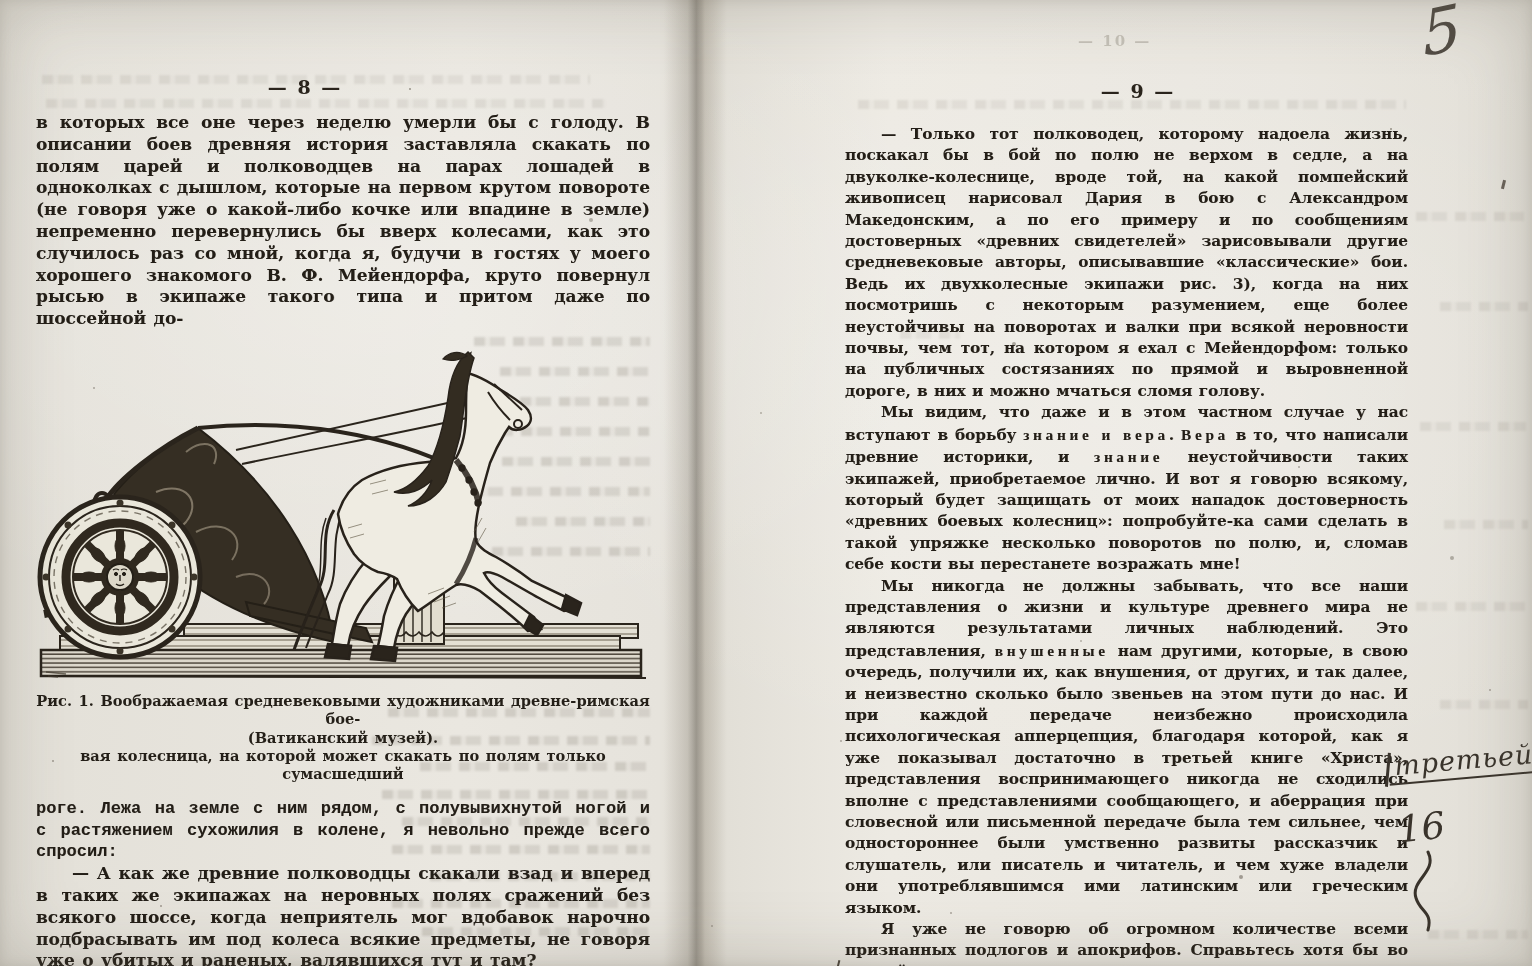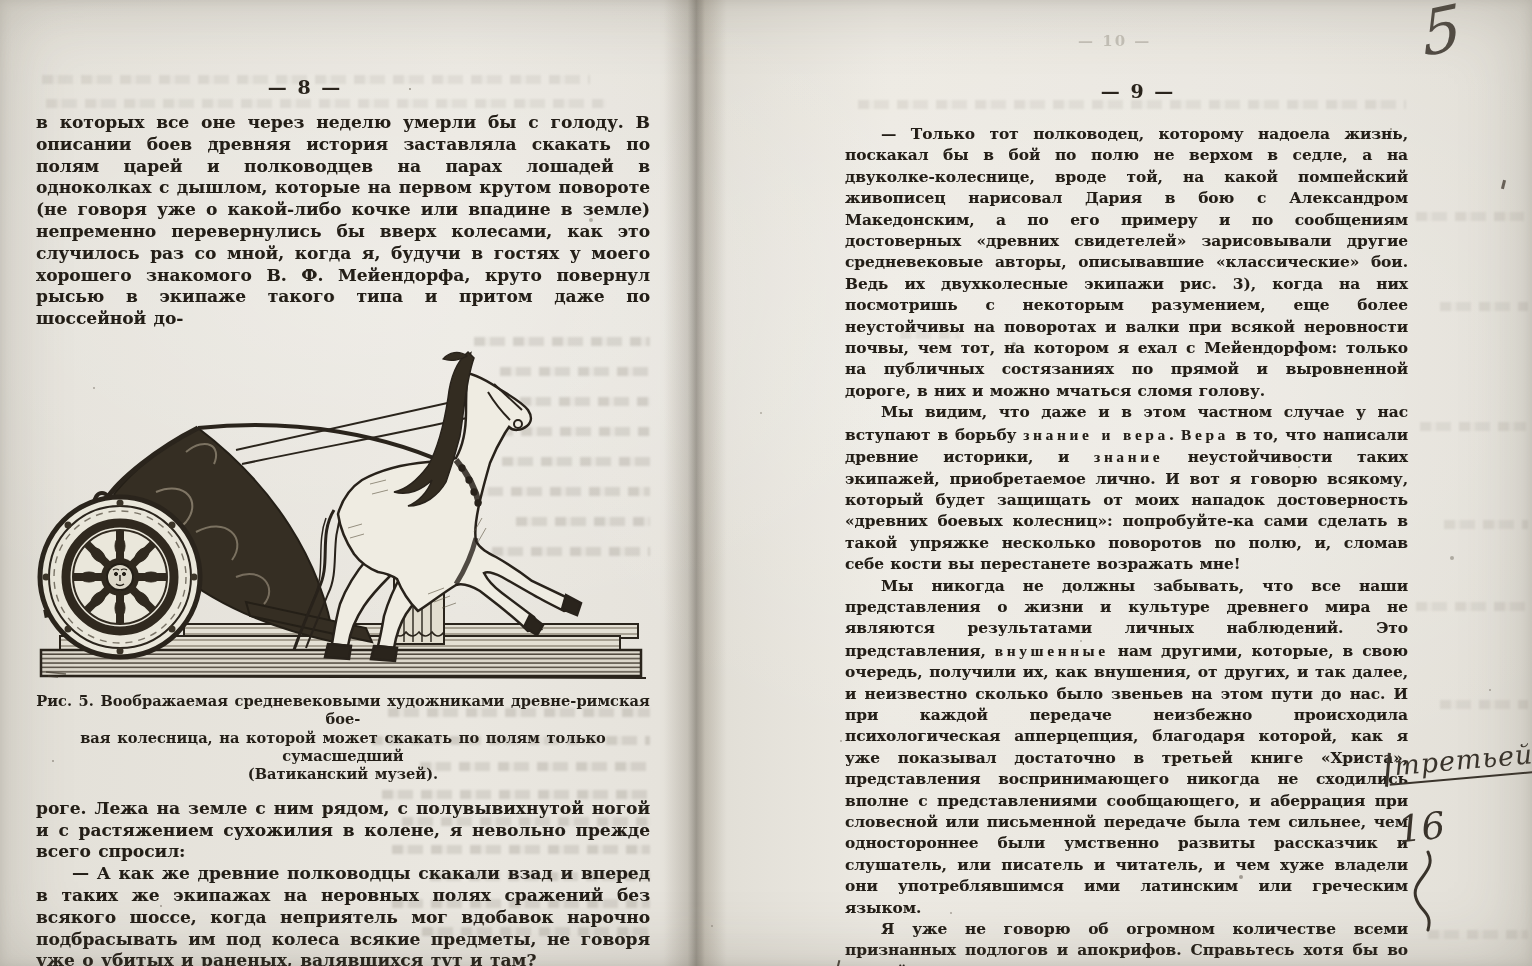--- a/index.html
+++ b/index.html
@@ -31,21 +31,21 @@
       1080px 640px 0 0 rgba(70,62,50,.35), 840px 740px 0 0 rgba(70,62,50,.4);}
   .gutter{position:absolute;left:664px;top:0;width:62px;height:966px;pointer-events:none;
     background:linear-gradient(90deg,transparent,rgba(100,93,80,.18) 38%,rgba(62,56,47,.38) 52%,rgba(120,112,98,.16) 66%,transparent);}
   
   .pageno{position:absolute;font-size:19px;font-weight:700;letter-spacing:2px;color:#2a241c;}
   .col{position:absolute;text-align:justify;}
   .col p{margin:0;font-weight:700;color:#231e17;text-shadow:.3px .3px 0 rgba(35,30,23,.3);}
   .col-left{left:36px;top:112px;width:614px;font-size:17px;line-height:21.8px;word-spacing:1.5px;}
   .col-right{left:845px;top:124px;width:563px;font-size:15.3px;line-height:21.4px;word-spacing:1px;}
   .indent{text-indent:36px;}
-  .after-figure{margin-top:14px !important;}
+  .after-figure{margin-top:14px !important;font-family:Liberation Mono, monospace;}
   .seg-spaced{letter-spacing:.24em;font-family:Liberation Serif, serif;}
   .seg-strike{position:relative;}
   .seg-strike::after{content:"";position:absolute;left:-2px;right:-4px;top:56%;height:2.2px;
     background:#4c453b;transform:rotate(-3deg);border-radius:2px;}
   .seg-strike::before{content:"";position:absolute;left:-9px;top:-3px;width:2.2px;height:1.3em;
     background:#4c453b;transform:rotate(14deg);}
   
   .figure-wrap{margin-top:2px;position:relative;}
   .caption{margin-top:4px;text-align:center;font-size:14.6px;line-height:18.4px;font-weight:700;color:#241f18;}
   
@@ -297,23 +297,23 @@
           <path d="M420,252 C430,236 437,218 440,206" fill="none" stroke-width="5" opacity=".8"></path>
 
           <g stroke="#5a523f" stroke-width="1" opacity=".6">
             <path d="M392,262 l16,-6 M398,270 l16,-6 M406,276 l14,-5 M446,186 l-8,14 M450,196 l-8,14 M312,196 l14,-4 M314,206 l14,-4 M334,152 l16,-4 M336,162 l16,-4"></path>
           </g>
         </g>
 
         <path d="M10,340 l20,2 M12,344 l10,1" stroke="#3d362b" stroke-width="1.6" opacity=".7"></path>
       </svg>
       <div class="caption">
-          <div>Рис. 5. Воображаемая средневековыми художниками древне-римская бое-</div>
+          <div>Рис. 1. Воображаемая средневековыми художниками древне-римская бое-</div>
+          <div>(Ватиканский музей).</div>
           <div>вая колесница, на которой может скакать по полям только сумасшедший</div>
-          <div>(Ватиканский музей).</div>
         </div>
     </div>
 
     <p class="after-figure"><span>роге. Лежа на земле с ним рядом, с полувывихнутой ногой и с растяжением сухожилия в колене, я невольно прежде всего спросил:</span></p>
     <p class="indent"><span>— А как же древние полководцы скакали взад и вперед в таких же экипажах на неровных полях сражений без всякого шоссе, когда неприятель мог вдобавок нарочно подбрасывать им под колеса всякие предметы, не говоря уже о убитых и раненых, валявшихся тут и там?</span></p>
 
   </div>
 
   <div class="pageno" style="left:1083px;top:80px;width:110px;text-align:center;">— 9 —</div>
 

